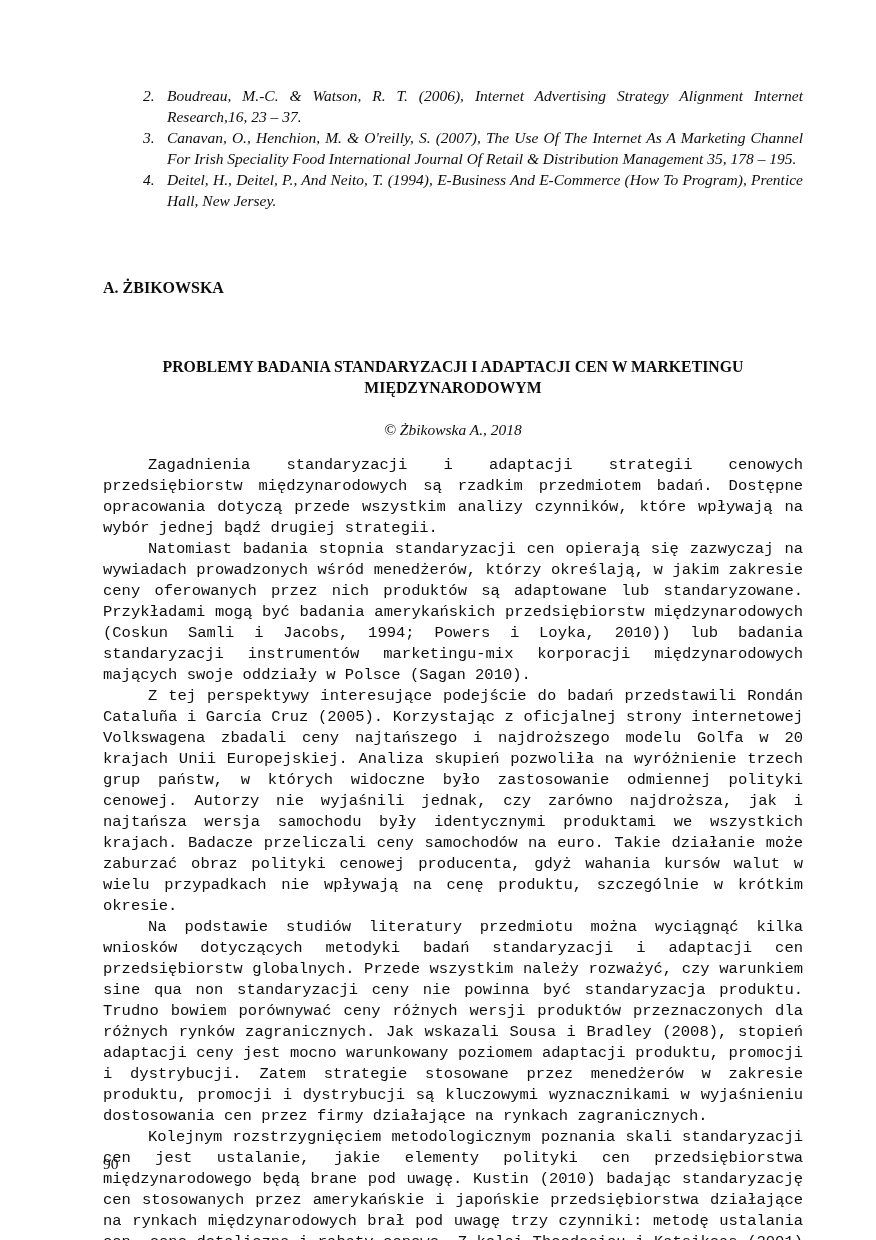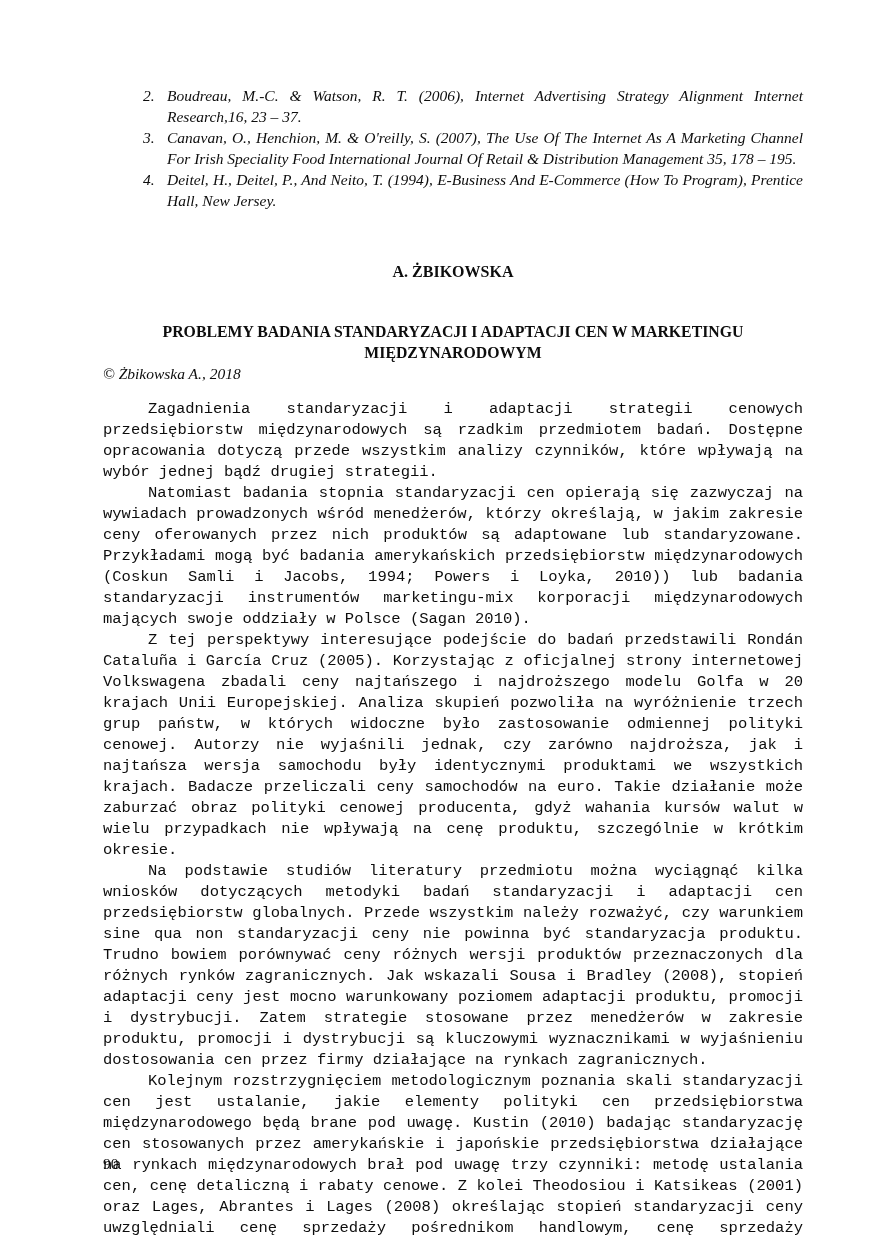--- a/index.html
+++ b/index.html
@@ -33,45 +33,46 @@
     width: 24px;
     font-style: italic;
   }
   .ref-text {
     flex: 1;
     font-style: italic;
     text-align: justify;
   }
   
   .author-block {
-    margin-top: 50px;
-    text-align: center;
+    margin-top: 66px;
+    text-align: left;
     font-family: Liberation Serif, serif;
   }
   .author-name {
     font-weight: bold;
     font-size: 16px;
   }
   .affiliation {
     font-size: 15.5px;
     padding-right: 2px;
   }
   
   .article-title {
-    margin: 39px auto 0 auto;
+    margin: 58px auto 0 auto;
     max-width: 600px;
     text-align: center;
     font-weight: bold;
     font-size: 15.8px;
     line-height: 21px;
   }
   
   .copyright {
+    margin-top: 21px;
     font-style: italic;
-    text-align: left;
+    text-align: center;
   }
   
   .body-text {
     margin-top: 15px;
   }
   .para {
     margin: 0;
     text-indent: 45px;
     text-align: justify;
     font-family: Liberation Mono, monospace;

